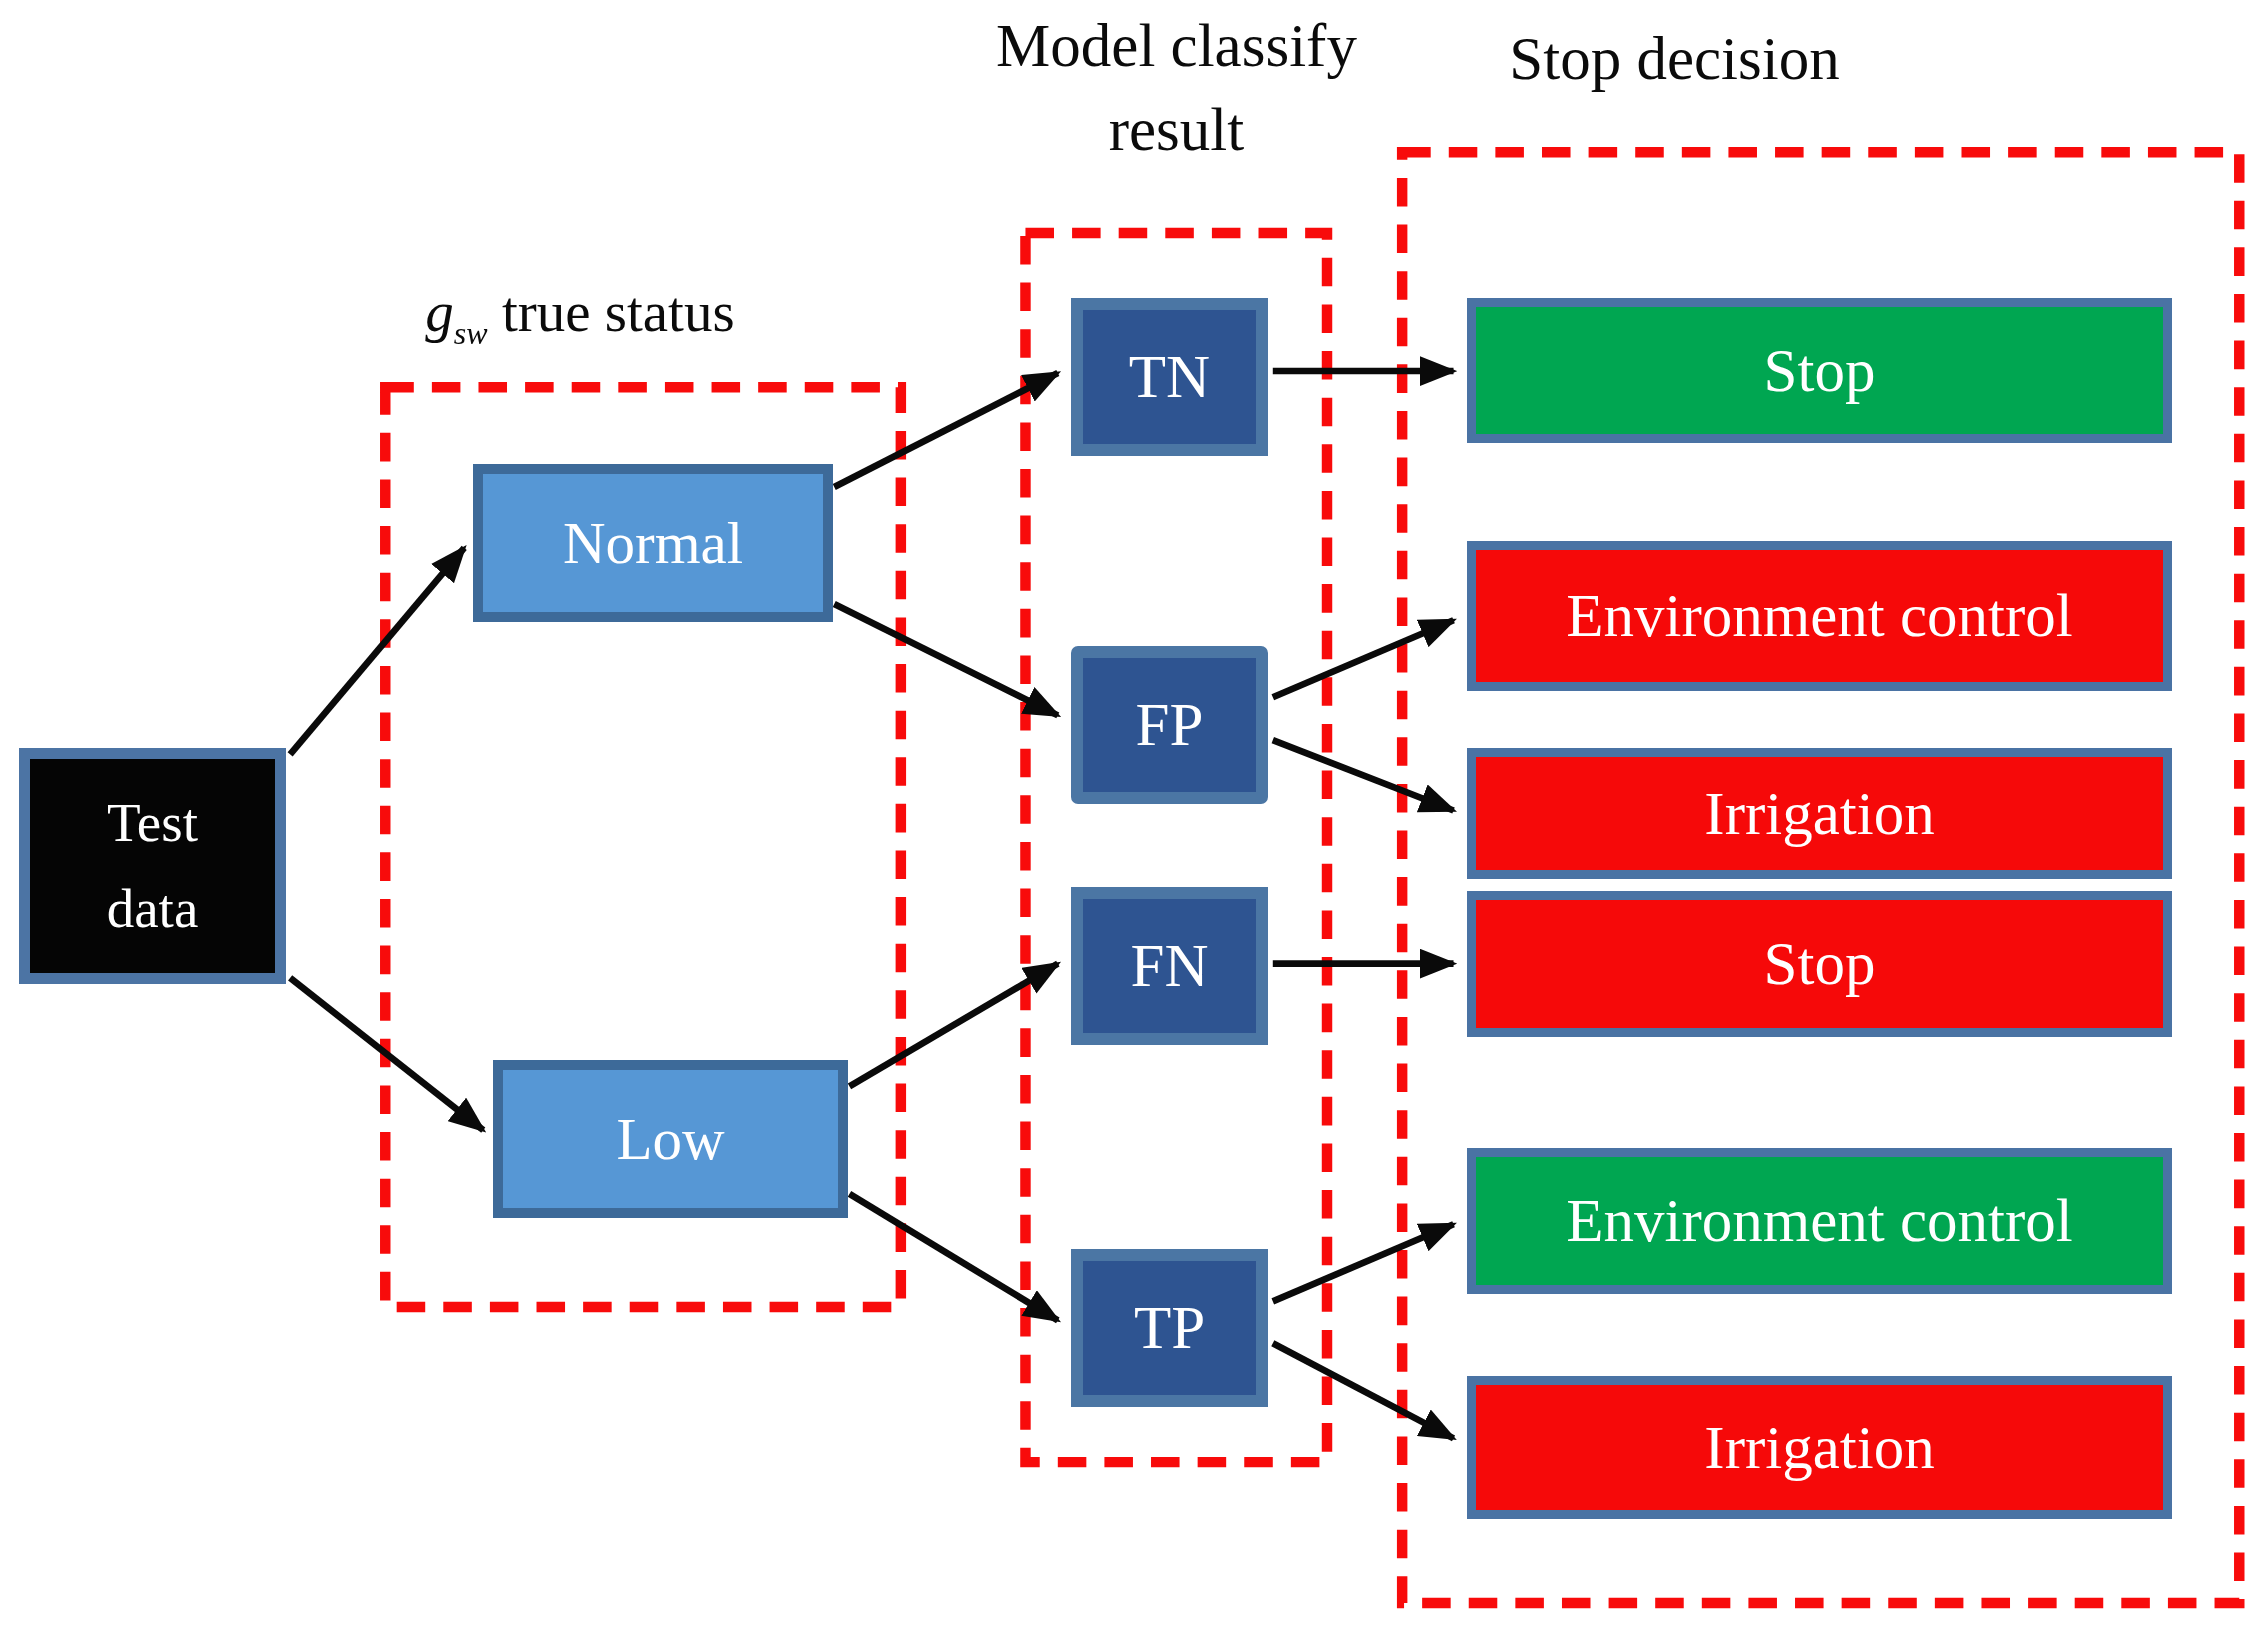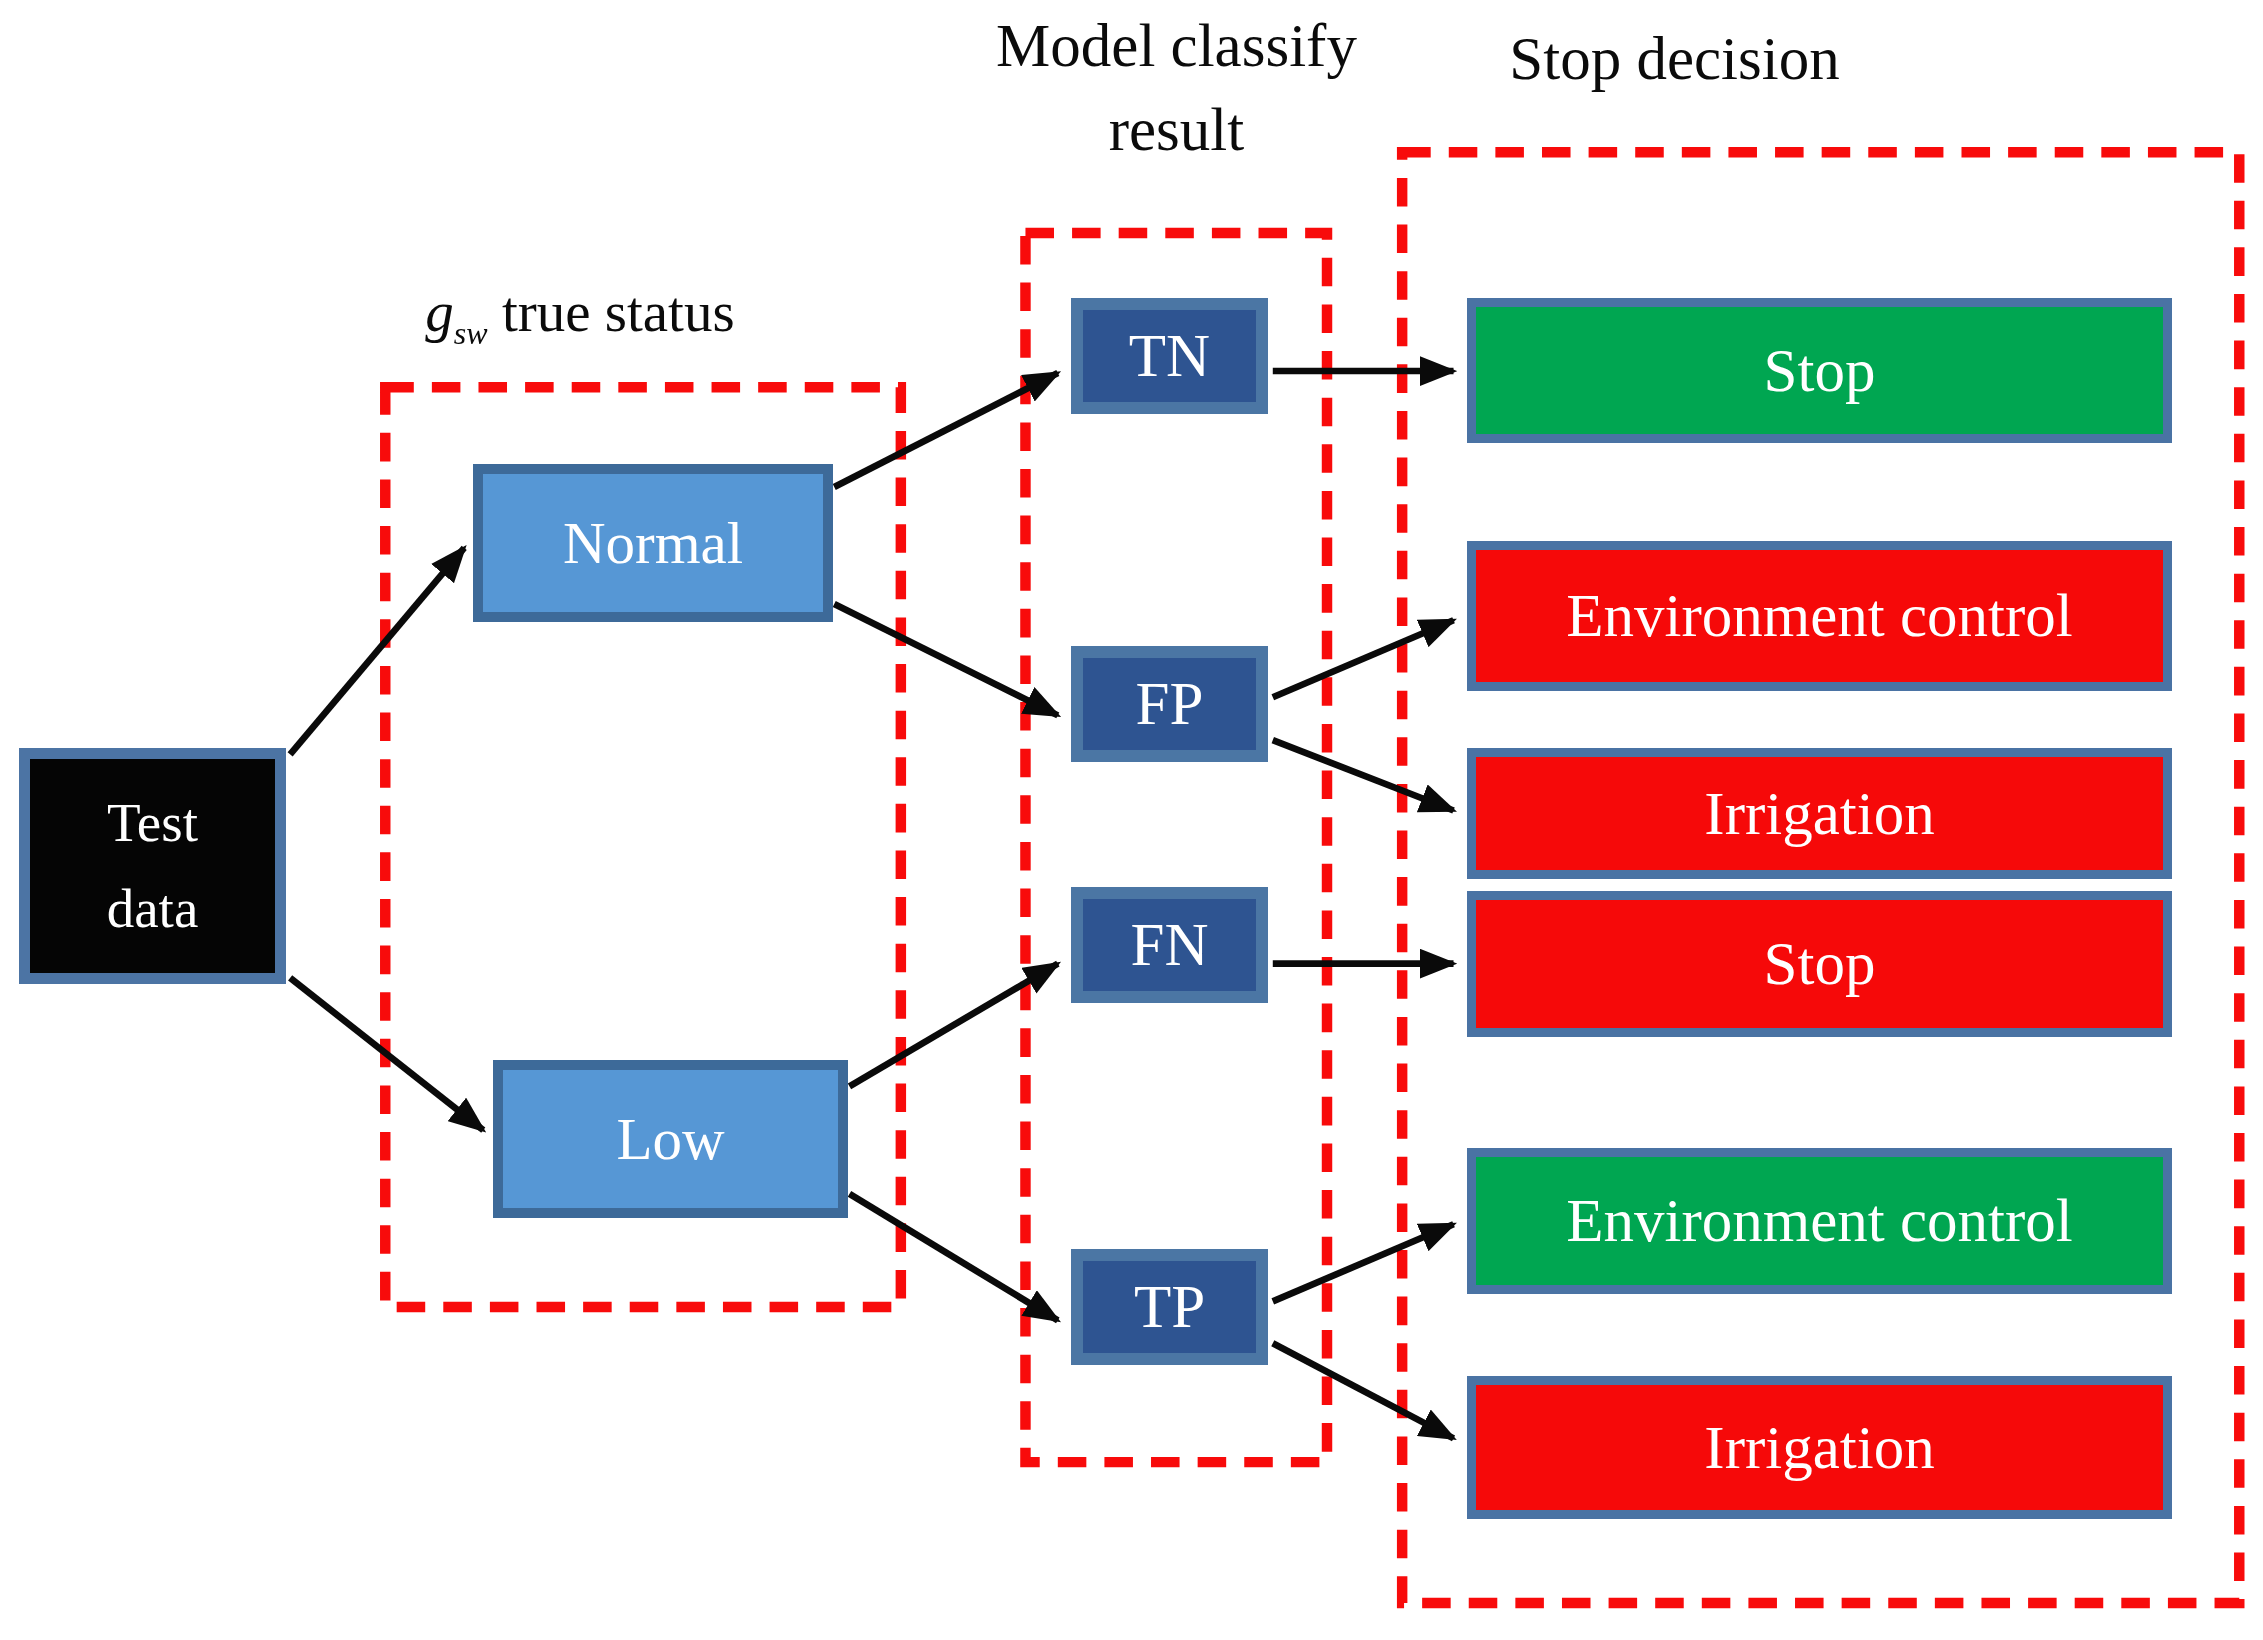--- a/index.html
+++ b/index.html
@@ -18,23 +18,23 @@
     color:#ffffff;
     line-height:1.1;
   }
   .node-test{
     left:19px;top:748px;width:267px;height:236px;
     border:11.4px solid #4C74A4;
     font-size:55px;line-height:86px;
   }
   .node-normal{left:473px;top:464px;width:360px;height:158px;border:10.5px solid #3D6A99;font-size:59px;}
   .node-low{left:493px;top:1060px;width:355px;height:158px;border:10.5px solid #3D6A99;font-size:59px;}
-  .node-cm{width:197px;height:116px;border:12.4px solid #4B76A4;font-size:61px;}
+  .node-cm{width:197px;height:158px;border:12.4px solid #4B76A4;font-size:61px;}
   .node-tn{left:1071px;top:298px;}
-  .node-fp{left:1071px;top:646px;}
+  .node-fp{left:1071px;top:646px;border-radius:7px;}
   .node-fn{left:1071px;top:887px;}
   .node-tp{left:1071px;top:1249px;}
   .node-decision{
     left:1467px;width:705px;
     border:9.5px solid #4A73A4;
     font-size:61px;
   }
   .d0{top:298px;height:145px;}
   .d1{top:541px;height:150px;}
   .d2{top:748px;height:131px;}

